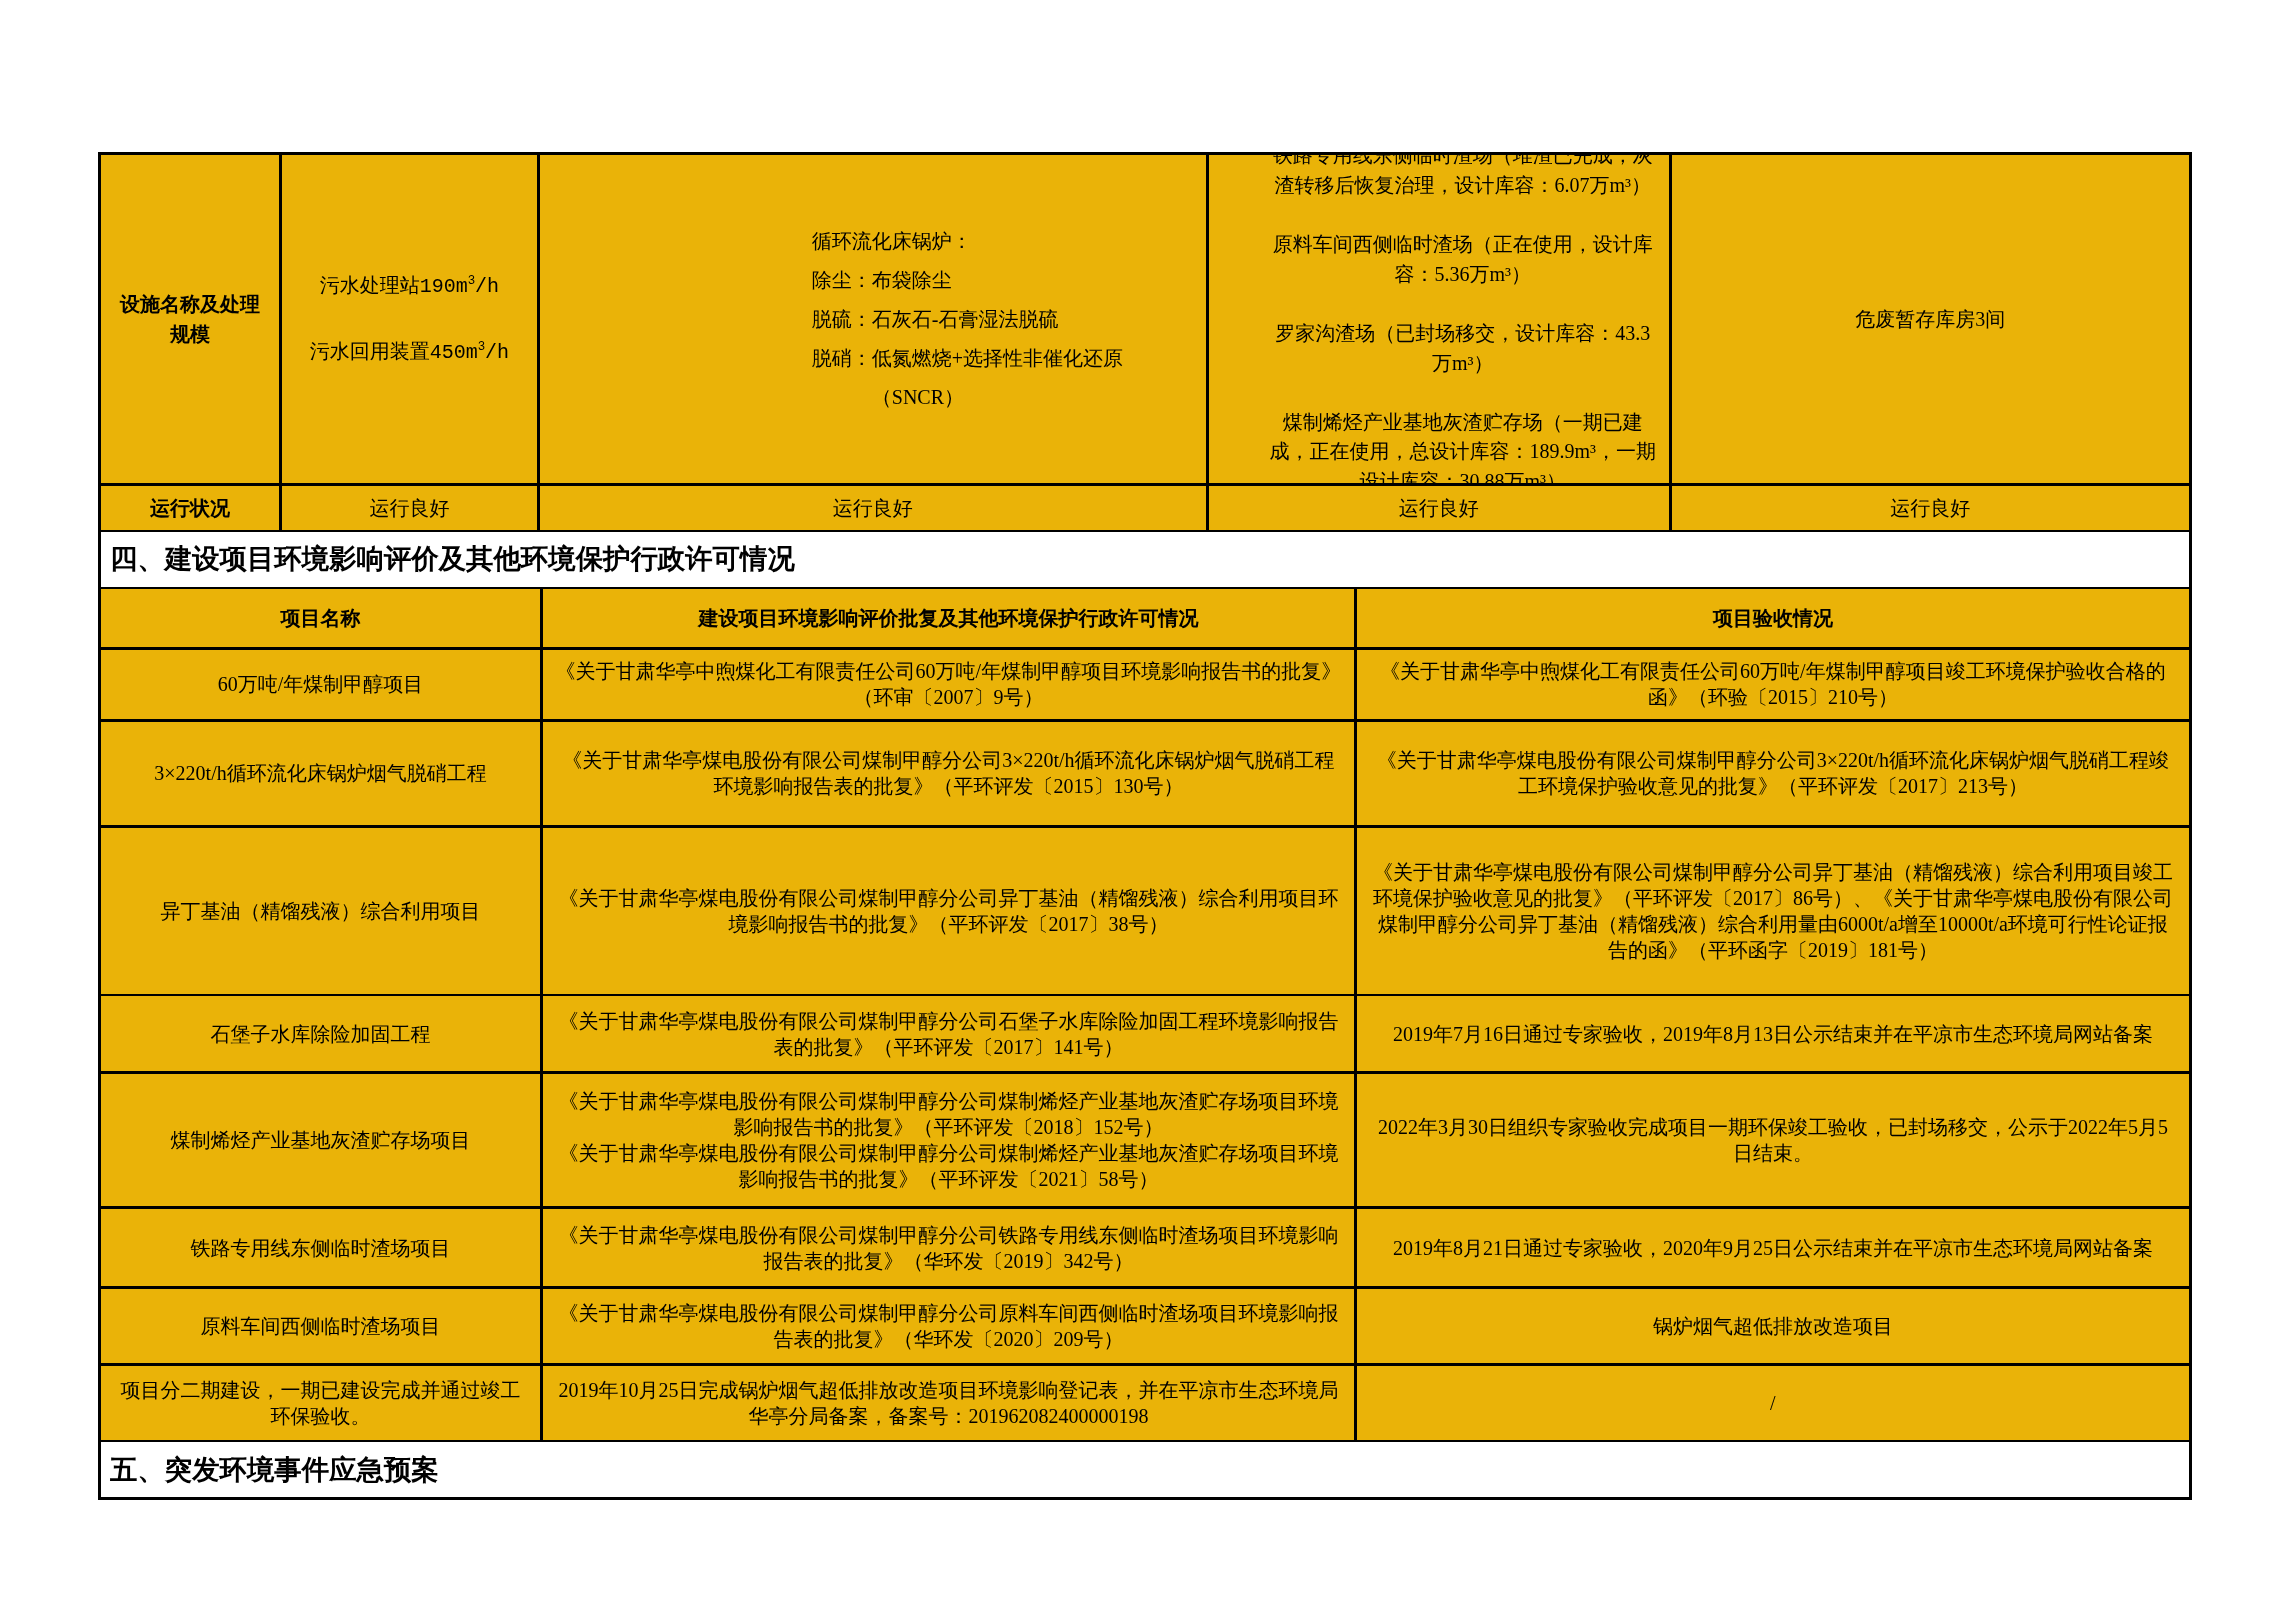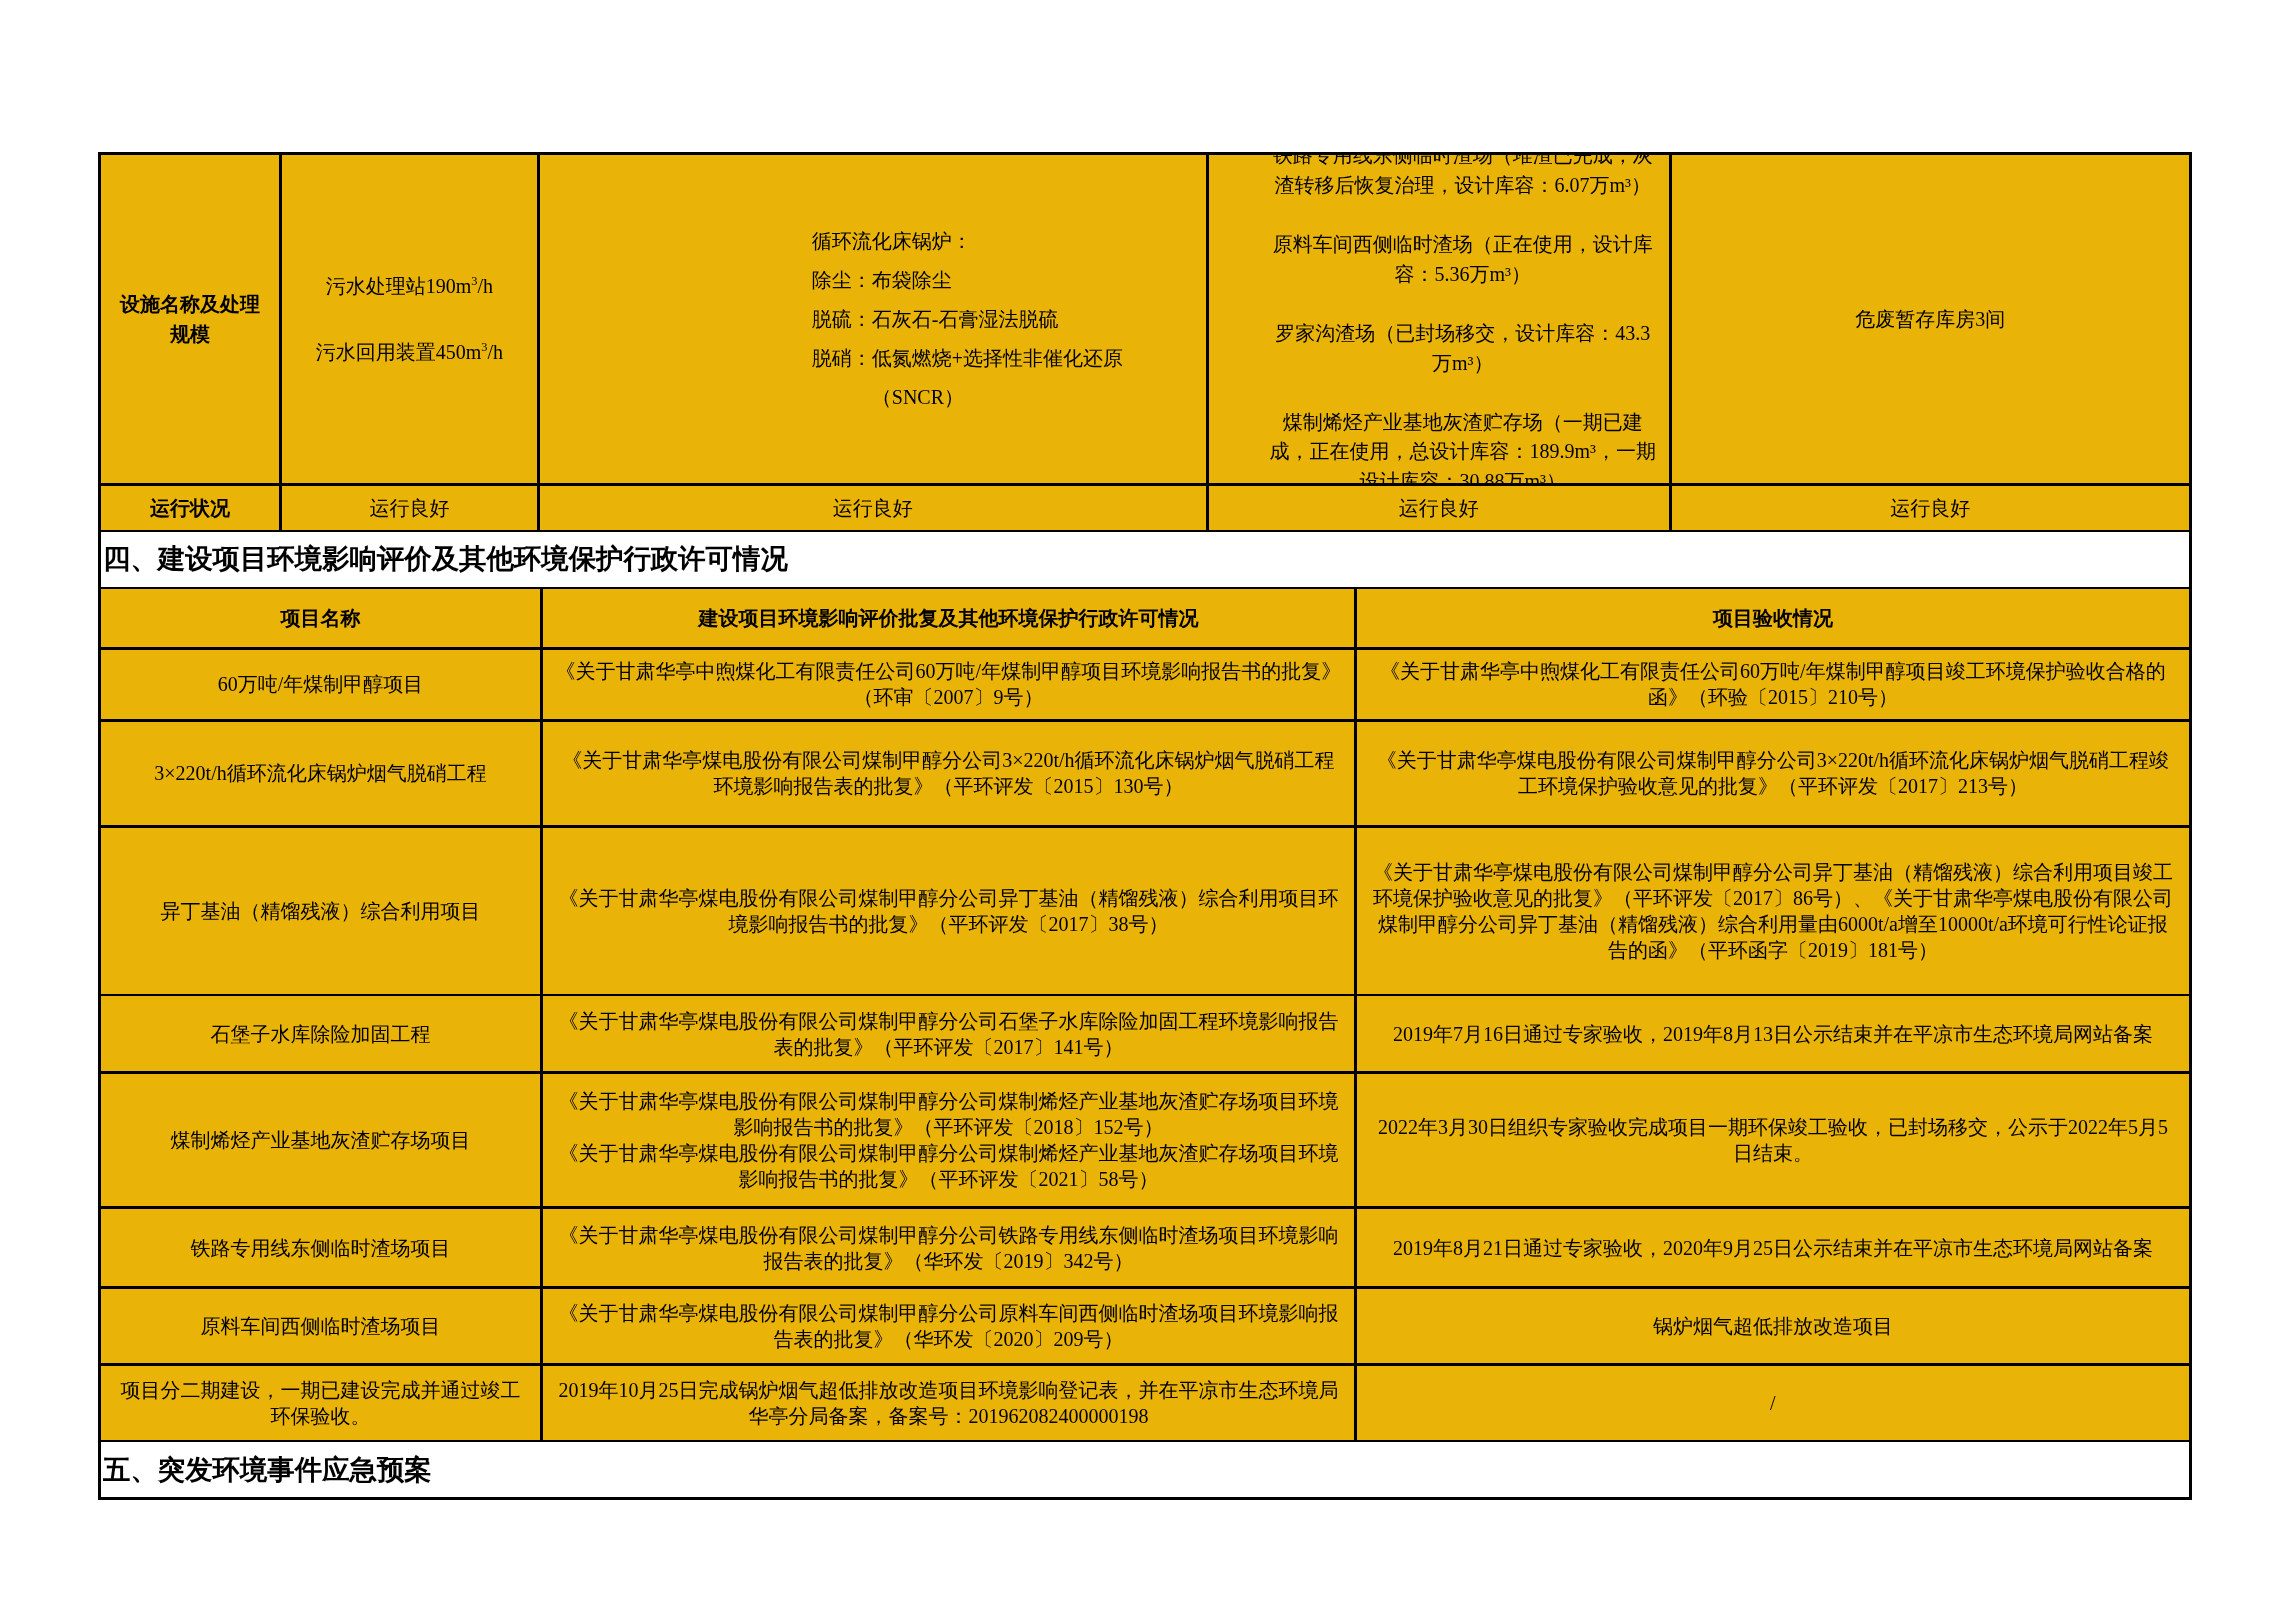--- a/index.html
+++ b/index.html
@@ -15,26 +15,26 @@
   .t1{grid-template-columns:178px 255px 666px 460px 1fr;grid-template-rows:328px 44px;}
   .t2{grid-template-columns:439px 811px 1fr;grid-template-rows:58px 69px 103px 166px 75px 132px 77px 74px 74px;}
   .cell{
     background:#eab308;display:flex;align-items:center;justify-content:center;
     text-align:center;font-size:20px;line-height:1.5;padding:3.9px 11.8px;
     box-sizing:border-box;white-space:pre-line;overflow:hidden;
   }
   .t2 .cell{line-height:1.3;}
   .bold{font-weight:bold;}
   .boiler{justify-content:flex-start;text-align:left;padding-left:272px;line-height:1.95;}
-  .wastewater-lines{line-height:1.65;}
+  .wastewater-lines{line-height:1.65;font-family:Liberation Mono, monospace;}
   .slag-lines{line-height:1.48;margin-left:48px;}
   sup{font-size:0.62em;line-height:0;}
   .band{
     border-top:2.9px solid #000;border-bottom:2.9px solid #000;height:55px;background:#fff;
-    display:flex;align-items:center;padding-left:2px;font-weight:bold;font-size:27.4px;
+    display:flex;align-items:center;padding-left:9px;font-weight:bold;font-size:27.4px;
   }
   .band.last{border-bottom:none;}
 </style>
 </head>
 <body>
 
 <div class="doc">
 
   <div class="grid t1">
     <div class="cell bold">设施名称及处理规模</div>

